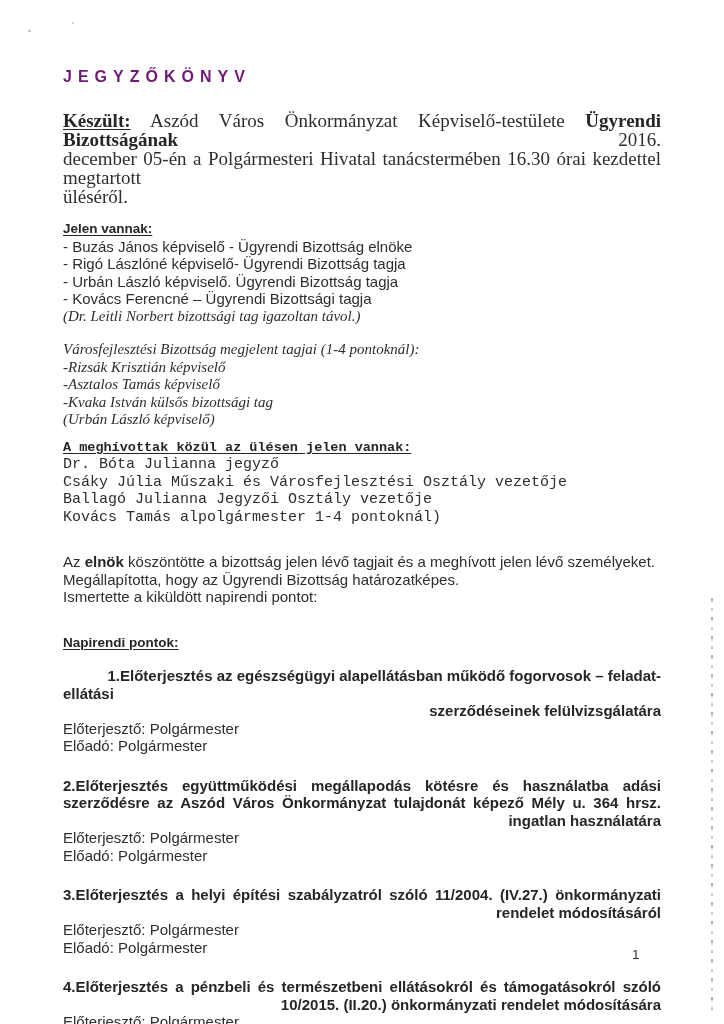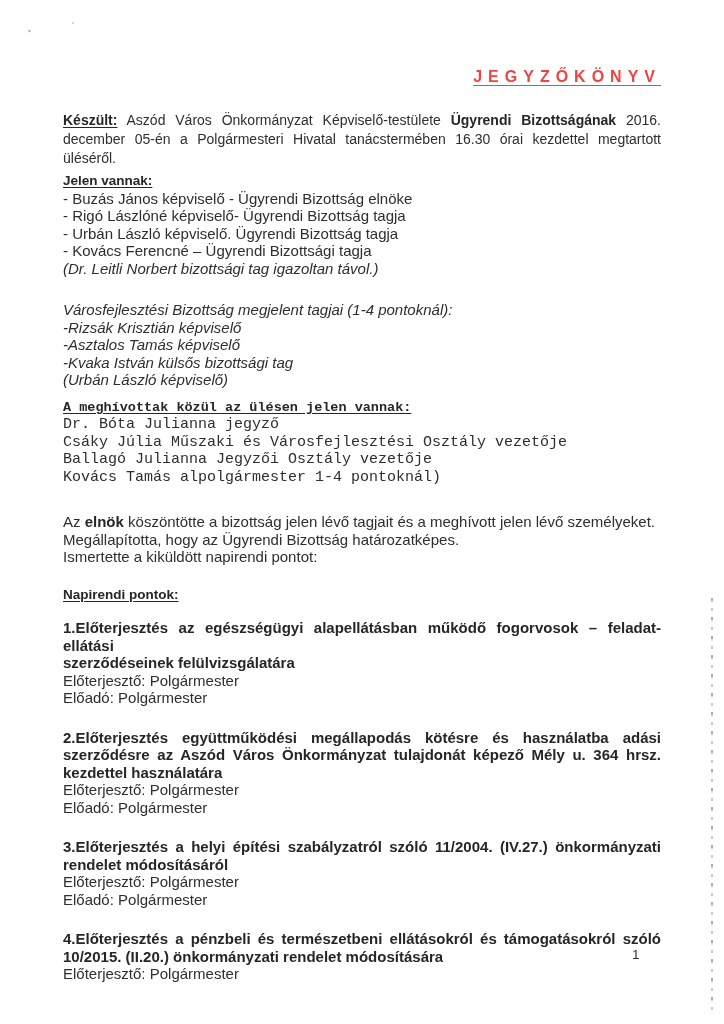--- a/index.html
+++ b/index.html
@@ -18,57 +18,57 @@
     -webkit-font-smoothing: antialiased;
   }
   .content {
     position: absolute;
     left: 63px;
     top: 0;
     width: 598px;
   }
   .doc-title {
     margin-top: 68px;
-    text-align: right;
+    text-align: left;
     font-size: 16px;
     font-weight: bold;
     letter-spacing: 6px;
-    text-decoration: underline;
     text-underline-offset: 3px;
-    color: #ef4444;
+    color: #701a75;
   }
   .para {
-    font-size: 14px;
+    font-size: 19px;
     line-height: 19px;
+    font-family: Liberation Serif, serif;
   }
   .line { line-height: 17.5px; font-size: 15px; }
   .jline {
     text-align: justify;
     text-align-last: justify;
   }
   .bold { font-weight: bold; color: #262626; }
-  .italic { font-style: italic; }
+  .italic { font-style: italic; font-family: Liberation Serif, serif; }
   .heading {
     font-weight: bold;
     text-decoration: underline;
     text-underline-offset: 2px;
     color: #262626;
     font-size: 13.5px;
     line-height: 17.5px;
   }
   .u { text-decoration: underline; text-underline-offset: 2px; }
   .intro { margin-top: 25px; }
-  .attendance { margin-top: 4px; }
-  .citydev { margin-top: 24px; }
+  .attendance { margin-top: 14px; }
+  .citydev { margin-top: 16px; }
   .invitees { margin-top: 10px; font-family: Liberation Mono, monospace; }
   .chair-para { margin-top: 27px; }
-  .agenda-heading { margin-top: 20px; }
+  .agenda-heading { margin-top: 28px; }
   .agenda-item-1 { margin-top: 16px; }
   .agenda-item { margin-top: 22px; }
-  .item-title { font-weight: bold; color: #262626; }
+  .item-title { font-weight: bold; color: #262626; text-align: right; }
   .page-number {
     position: absolute;
     left: 632px;
     top: 947px;
     font-size: 13.5px;
     color: #333;
   }
   
   .edge-marks {
     position: absolute;
@@ -155,21 +155,21 @@
     <div class="agenda-item-1">
       <div class="line jline item-title">1.Előterjesztés az egészségügyi alapellátásban működő fogorvosok – feladat-ellátási</div>
       <div class="line item-title">szerződéseinek felülvizsgálatára</div>
       <div class="line">Előterjesztő: Polgármester</div>
       <div class="line">Előadó: Polgármester</div>
     </div>
 
     <div class="agenda-item">
       <div class="line jline item-title">2.Előterjesztés együttműködési megállapodás kötésre és használatba adási</div>
       <div class="line jline item-title">szerződésre az Aszód Város Önkormányzat tulajdonát képező Mély u. 364 hrsz.</div>
-      <div class="line item-title">kezdettel használatára</div>
+      <div class="line item-title">ingatlan használatára</div>
       <div class="line">Előterjesztő: Polgármester</div>
       <div class="line">Előadó: Polgármester</div>
     </div>
 
     <div class="agenda-item">
       <div class="line jline item-title">3.Előterjesztés a helyi építési szabályzatról szóló 11/2004. (IV.27.) önkormányzati</div>
       <div class="line item-title">rendelet módosításáról</div>
       <div class="line">Előterjesztő: Polgármester</div>
       <div class="line">Előadó: Polgármester</div>
     </div>

